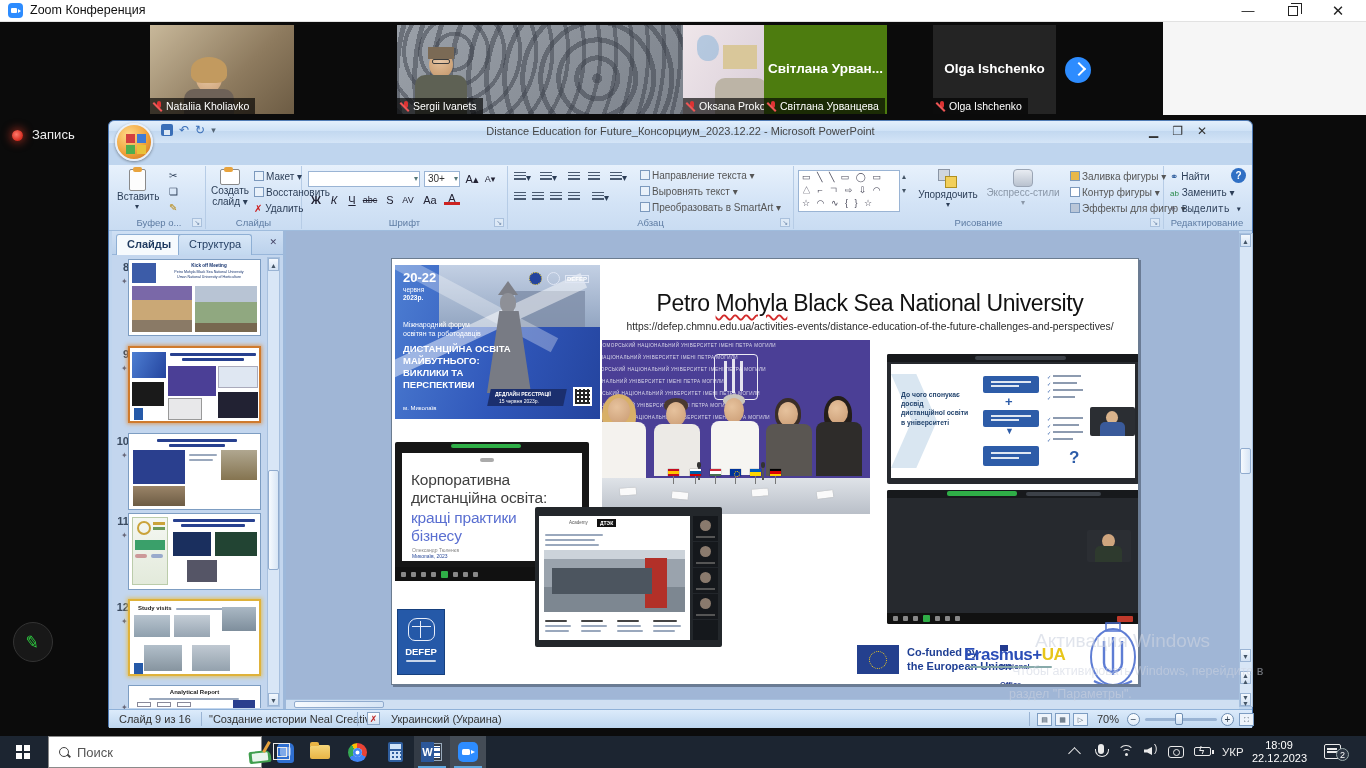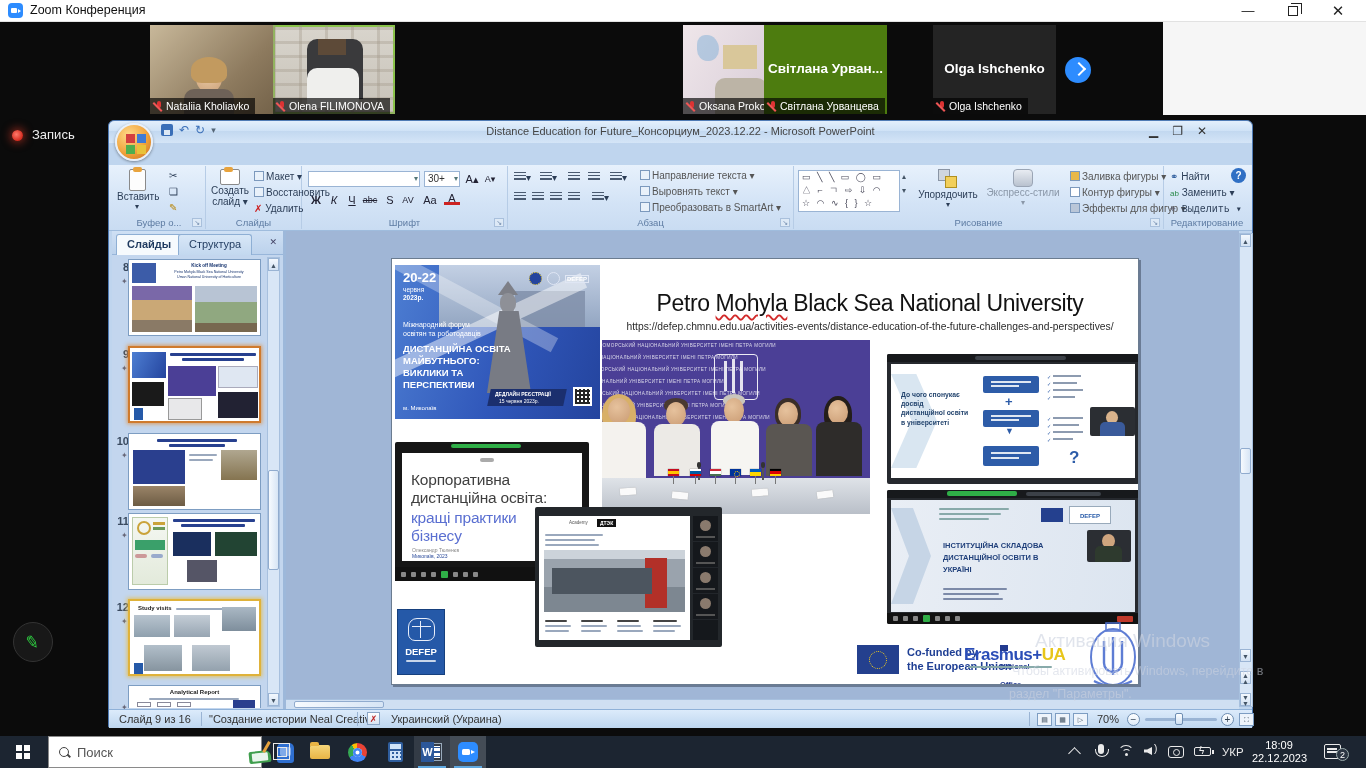--- a/index.html
+++ b/index.html
@@ -271,31 +271,31 @@
     <div class="abs" style="left:46px;top:38px;">
         <span class="abs head" style="left:0;top:0;width:26px;height:30px;background:radial-gradient(circle at 45% 40%,#e9c9a4,#caa078);"></span>
       <span class="abs hair" style="left:-5px;top:-6px;width:36px;height:26px;background:#c29a5f;border-radius:50% 50% 30% 30%;"></span>
       <span class="abs torso" style="left:-12px;top:26px;width:50px;height:26px;background:#6e6258;"></span>
       </div>
     <div class="nametag">
         <span class="micoff"></span>
         <span>Nataliia Kholiavko</span>
       </div>
   </div>
-  <div class="abs tile active" style="left:273px; width:122px; background:linear-gradient(#d9d5cd,#c7c2b8);">
-    <div class="abs" style="left:0;top:0;width:122px;height:89px;background:repeating-linear-gradient(0deg,rgba(160,150,135,.35) 0 3px,transparent 3px 14px),repeating-linear-gradient(90deg,rgba(160,150,135,.35) 0 3px,transparent 3px 26px);"></div>
-    <div class="abs" style="left:34px;top:14px;width:56px;height:60px;background:#3a3a3c;border-radius:10px 10px 0 0;"></div>
-    <div class="abs" style="left:47px;top:18px;">
-        <span class="abs head" style="left:0;top:0;width:24px;height:28px;"></span>
-      <span class="abs hair" style="left:-2px;top:-4px;width:28px;height:16px;background:#5d4a38;"></span>
-      <span class="abs torso" style="left:-13px;top:25px;width:52px;height:40px;background:#efefed;"></span>
+  <div class="abs tile" style="left:397px; width:286px; background:linear-gradient(135deg,#9aa0a8,#7d838c);">
+    <div class="abs" style="left:0;top:0;width:286px;height:89px;background:repeating-radial-gradient(circle at 20% 30%, rgba(60,65,75,.5) 0 4px, transparent 4px 16px), repeating-radial-gradient(circle at 70% 60%, rgba(50,55,65,.45) 0 5px, transparent 5px 18px);"></div>
+    <div class="abs" style="left:32px;top:26px;">
+        <span class="abs head" style="left:0;top:0;width:24px;height:27px;background:radial-gradient(circle at 45% 40%,#e3bd97,#c09468);"></span>
+      <span class="abs hair" style="left:-1px;top:-4px;width:26px;height:12px;background:#7b6a55;"></span>
+      <span class="abs" style="left:3px;top:8px;width:18px;height:5px;border:1.3px solid #3c3c3c;border-radius:2px;background:rgba(255,255,255,.15);"></span>
+      <span class="abs torso" style="left:-14px;top:24px;width:52px;height:40px;background:#5e6154;"></span>
       </div>
     <div class="nametag">
         <span class="micoff"></span>
-        <span>Olena FILIMONOVA</span>
+        <span>Sergii Ivanets</span>
       </div>
   </div>
   <div class="abs tile" style="left:683px; width:123px; background:linear-gradient(120deg,#efe6ea,#ded3dc 60%,#cdbfca);">
     <div class="abs" style="left:14px;top:10px;width:22px;height:26px;background:#7fb0d8;opacity:.5;border-radius:40% 60% 50% 50%;"></div>
     <div class="abs" style="left:88px;top:6px;width:13px;height:17px;background:#b98c4a;border:1px solid #8a6a30;"></div>
     <div class="abs" style="left:44px;top:26px;">
         <span class="abs head" style="left:0;top:0;width:26px;height:30px;"></span>
       <span class="abs hair" style="left:-4px;top:-6px;width:34px;height:24px;background:#d9c79a;"></span>
       <span class="abs torso" style="left:-12px;top:27px;width:52px;height:36px;background:#bcb4a6;"></span>
       </div>
@@ -668,36 +668,20 @@
           <span style="position:absolute;left:16px;top:4px;width:12px;height:13px;border-radius:50%;background:#d9b38c;"></span>
           <span style="position:absolute;left:10px;top:15px;width:25px;height:14px;border-radius:5px 5px 0 0;background:#3a5a9a;"></span>
         </div>
       </div>
 
       <div class="shot" style="left:495px; top:231px; width:252px; height:134px;">
         <div class="tbar">
             <div class="greenbar" style="left:60px; width:70px;"></div>
             <div class="pill" style="left:55%; width:30%;"></div>
           </div>
-        <div class="whitearea" style="left:4px; top:10px; width:244px; height:112px; background:linear-gradient(100deg,#e9eef5,#dce5f0);">
-          <div class="chev" style="left:0; top:8px; width:40px; height:96px; background:#c6d5e6;"></div>
-          <div class="bar" style="left:48px; top:8px; width:70px; height:2px; background:#8aa;"></div>
-          <div class="bar" style="left:48px; top:13px; width:62px; height:2px; background:#8aa;"></div>
-          <div class="bar" style="left:48px; top:18px; width:50px; height:2px; background:#8aa;"></div>
-          <div style="position:absolute; left:150px; top:8px; width:22px; height:14px; background:#24408e;"></div>
-          <div style="position:absolute; left:178px; top:6px; width:42px; height:18px; background:#fff; border:.8px solid #9ab; font-size:6px; font-weight:bold; color:#2559a8; text-align:center; line-height:18px;">DEFEP</div>
-          <div style="position:absolute; left:52px; top:40px; font-size:7.5px; font-weight:bold; color:#1f3f7a; line-height:1.6;">
-            <span>ІНСТИТУЦІЙНА  СКЛАДОВА</span><br>
-            <span>ДИСТАНЦІЙНОЇ  ОСВІТИ  В</span><br>
-            <span>УКРАЇНІ</span>
-          </div>
-          <div class="bar" style="left:52px; top:88px; width:64px; background:#7c8aa8;"></div>
-          <div class="bar" style="left:52px; top:93px; width:56px; background:#7c8aa8;"></div>
-          <div class="bar" style="left:52px; top:98px; width:60px; background:#7c8aa8;"></div>
-        </div>
         <div class="spk" style="left:200px; top:40px; width:44px; height:32px;">
           <span style="position:absolute;left:15px;top:4px;width:13px;height:14px;border-radius:50%;background:#cfa57e;"></span>
           <span style="position:absolute;left:8px;top:16px;width:27px;height:16px;border-radius:5px 5px 0 0;background:#2e3a2e;"></span>
         </div>
         <div class="ztb" style="height:11px;">
           <i></i>
             <i></i>
             <i></i>
             <i class="gn"></i>
             <i></i>

